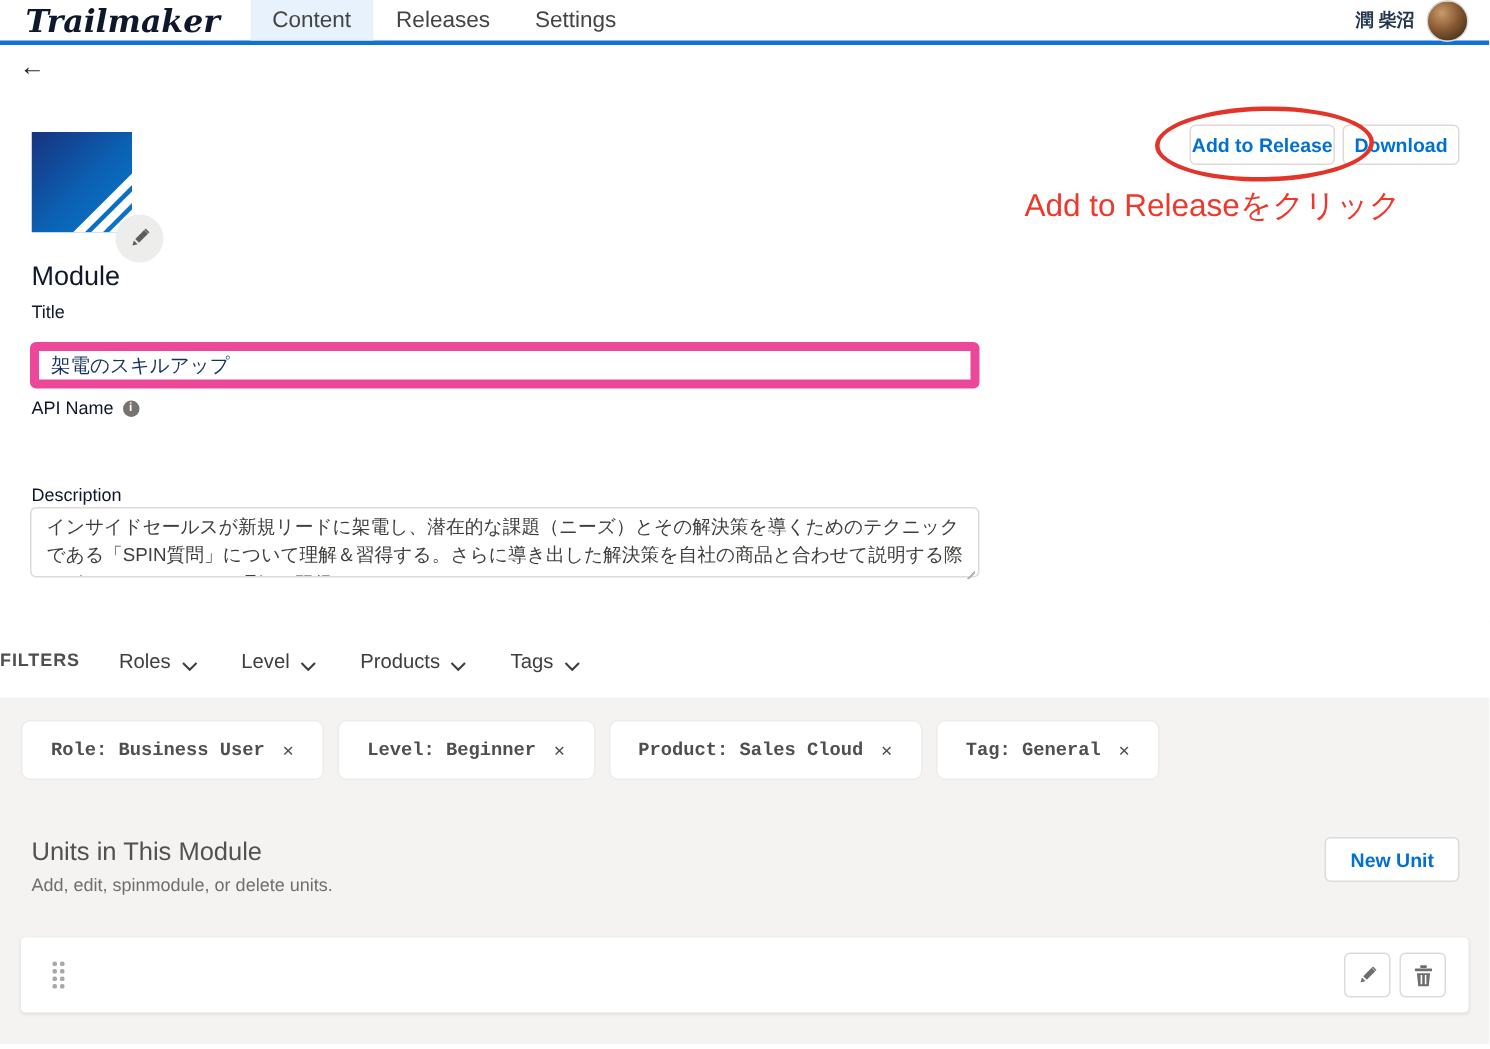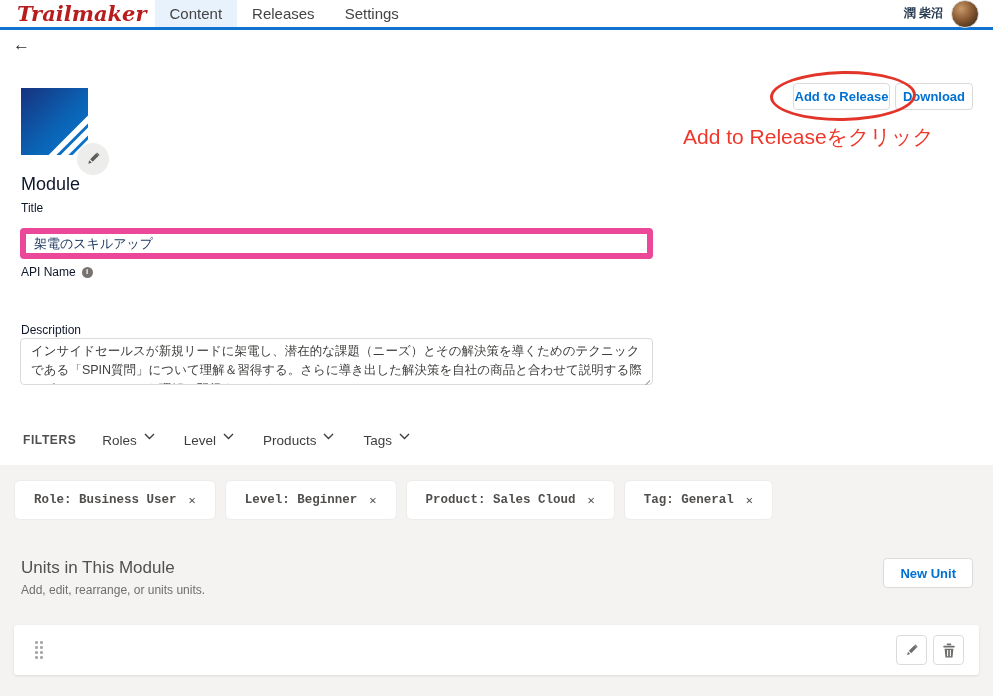--- a/index.html
+++ b/index.html
@@ -3,22 +3,22 @@
 <meta charset="utf-8">
 <style>
   * { margin:0; padding:0; box-sizing:border-box; }
   html,body { background:#fff; }
   body { font-family:"Liberation Sans","DejaVu Sans",sans-serif; color:#3e3e3c; }
   .page { position:relative; width:993px; height:699px; background:#fff; overflow:hidden; }
 
   
   .navbar { position:relative; height:30px; display:flex; align-items:stretch;
             background:#fff; border-bottom:3px solid #1173d0; }
-  .logo { align-self:center; padding:0 8px 0 17px; font-family:"DejaVu Serif",serif;
-          font-style:italic; font-weight:bold; font-size:21px; color:#b91c1c; line-height:1; cursor:pointer; }
+  .logo { align-self:center; padding:0 20px 0 17px; font-family:"DejaVu Serif",serif;
+          font-style:italic; font-weight:bold; font-size:21px; color:#0f172a; line-height:1; cursor:pointer; }
   .tab { display:flex; align-items:center; padding:0 15px; font-size:15px; color:#444; cursor:pointer; }
   .tab.active { background:#e8f2fc; }
   .nav-spacer { flex:1; }
   .user { display:flex; align-items:center; gap:8px; padding-right:14px; }
   .user-name { font-size:12px; color:#23374f; font-weight:bold; }
   .avatar { width:28px; height:28px; border-radius:50%;
             background:radial-gradient(circle at 35% 30%, #c99a6a 0%, #8a5a33 45%, #43301b 85%);
             border:1px solid #d8d8d8; cursor:pointer; }
 
   
@@ -55,23 +55,23 @@
   .btn { display:inline-flex; align-items:center; justify-content:center;
          background:#fff; border:1px solid #dddbda; border-radius:4px;
          color:#0070d2; font-size:13px; font-weight:bold; cursor:pointer; }
   .action-btn { height:27px; }
   .red-ellipse { left:770px; top:10px; width:146px; height:50px; border:3px solid #e3342a;
                  border-radius:50%; transform:rotate(-1deg); pointer-events:none; }
   .red-caption { left:683px; top:62px; font-size:21px; color:#ee382c; white-space:nowrap; }
 
   
   .divider { border-top:1px solid #e3e3e3; }
-  .filters-row { height:50px; display:flex; align-items:center; padding-left:23px; background:#fff; }
+  .filters-row { height:50px; display:flex; align-items:center; background:#fff; }
   .filters-label { font-size:12px; font-weight:bold; letter-spacing:.6px; color:#514f4d; margin-right:26px; }
-  .filter-dd { display:flex; align-items:flex-start; gap:7px; margin-right:29px;
+  .filter-dd { display:flex; align-items:flex-end; gap:7px; margin-right:29px;
                font-size:13.5px; color:#3e3e3c; cursor:pointer; }
 
   
   .gray-section { background:#f4f3f2; height:231px; }
   .pills-row { display:flex; gap:9px; padding:15px 0 0 14px; }
   .pill { display:inline-flex; align-items:center; gap:12px; height:40px; padding:0 19px;
           background:#fff; border:1px solid #ececeb; border-radius:6px;
           font-size:12.5px; font-weight:bold; color:#514f4d;font-family:Liberation Mono, monospace; }
   .pill-x { font-size:12px; font-weight:normal; color:#514f4d; cursor:pointer; }
 
@@ -217,21 +217,21 @@
       </span>
       <span class="pill">
         <span>Tag: General</span>
         <span class="pill-x">✕</span>
       </span>
     </div>
 
     <div class="units-header">
       <div>
         <div class="units-title">Units in This Module</div>
-        <div class="units-subtitle">Add, edit, rearrange, or units units.</div>
+        <div class="units-subtitle">Add, edit, spinmodule, or delete units.</div>
       </div>
       <button class="btn new-unit-btn">New Unit</button>
     </div>
 
     <div class="unit-card">
       <span class="drag-handle">
         <i></i>
           <i></i>
           <i></i>
           <i></i>

